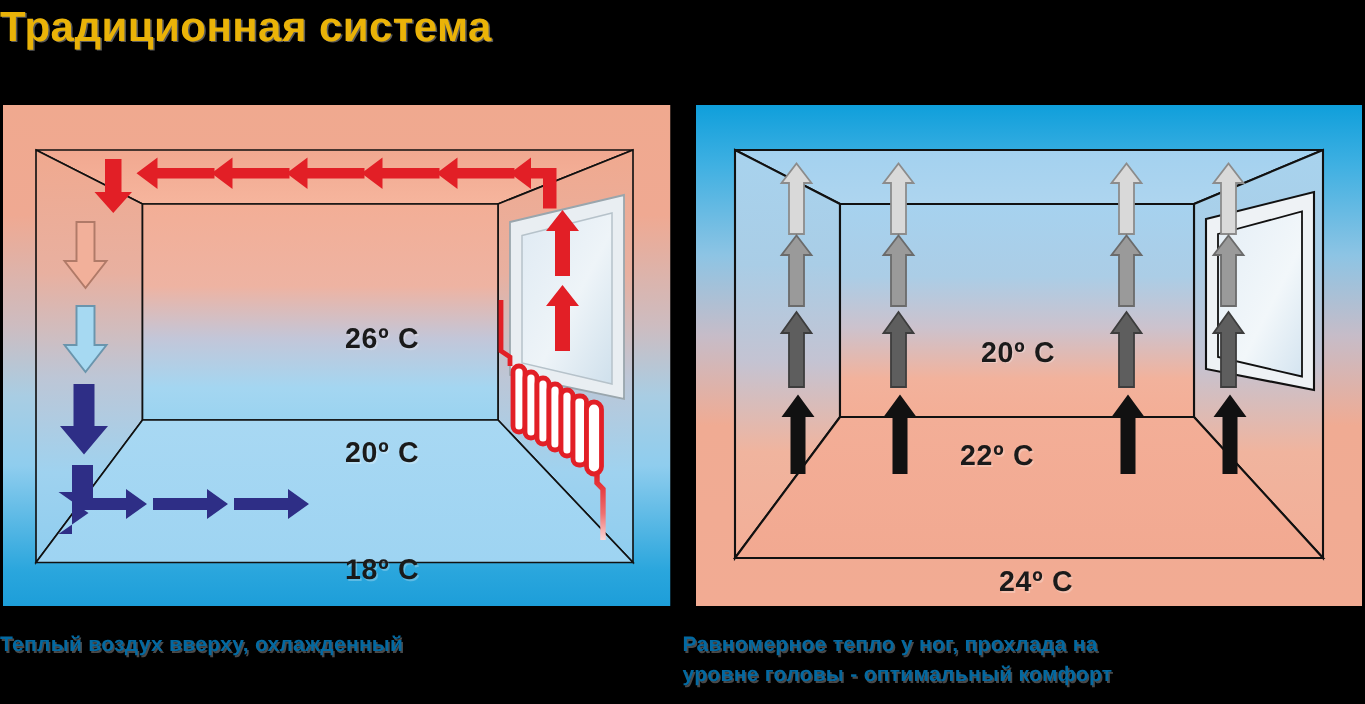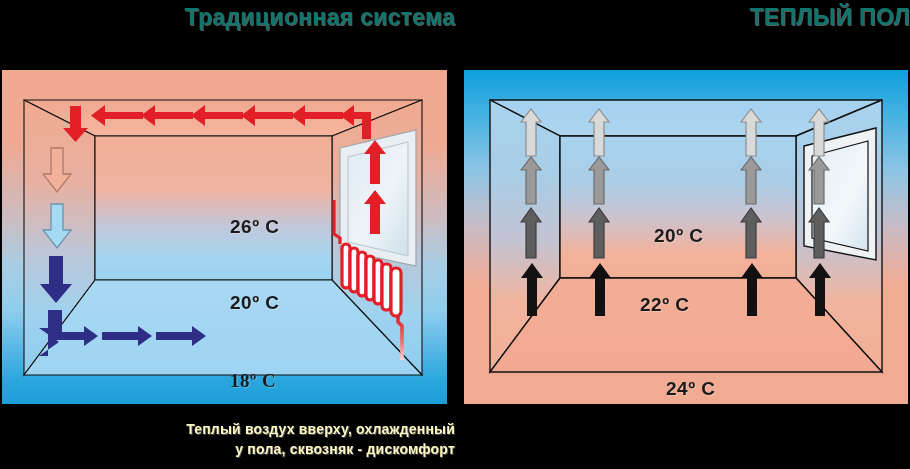--- a/index.html
+++ b/index.html
@@ -2,31 +2,31 @@
 <html><head>
 <meta charset="utf-8">
 <style>
   html,body{margin:0;padding:0;background:#000;}
   body{width:910px;height:469px;overflow:hidden;
        font-family:"Liberation Sans","DejaVu Sans",sans-serif;}
   .stage{position:relative;width:910px;height:469px;background:#000;}
 
   
   .title{
-    position:absolute;text-align:right;color:#0f766e;
-    font-weight:bold;font-size:23px;line-height:27px;
+    position:absolute;text-align:left;color:#eab308;
+    font-weight:bold;font-size:28px;line-height:27px;
     letter-spacing:.3px;
     text-shadow:1px 1px 0 #5a5a5a, -1px -1px 0 #000;
   }
   #title-left{left:0;top:4px;width:455px;}
   #title-right{left:455px;top:4px;width:455px;}
 
   
   .caption{
-    position:absolute;text-align:right;color:#fef9c3;
+    position:absolute;text-align:left;color:#0369a1;
     font-weight:bold;font-size:14px;line-height:20px;letter-spacing:.2px;
     text-shadow:1px 1px 0 #4a4a4a;
   }
   #caption-left{left:0;top:419px;width:455px;}
   #caption-right{left:455px;top:419px;width:455px;}
 
   
   .panel{position:absolute;top:68px;height:338px;overflow:hidden;
          border:2px solid #000;box-sizing:border-box;text-align:center;}
   #panel-left{left:0px;width:449px;
@@ -47,23 +47,20 @@
     text-shadow:1px 1px 0 rgba(255,255,255,.25);
   }
 </style>
 </head>
 <body>
 
 <div class="stage">
 
   <div class="title" id="title-left">
     <div>Традиционная система</div>
-  </div>
-  <div class="title" id="title-right">
-    <div>ТЕПЛЫЙ ПОЛ</div>
   </div>
 
   <div class="panel" id="panel-left">
     <div class="room">
       <svg width="445" height="334" viewBox="0 0 445 334">
         <defs>
           <linearGradient id="lwallL" x1="0" y1="0" x2="0" y2="1">
             <stop offset="0%" stop-color="#f0a98f"></stop>
             <stop offset="30%" stop-color="#e8b0a0"></stop>
             <stop offset="55%" stop-color="#bdc6d6"></stop>
@@ -154,21 +151,21 @@
 
         <g fill="#e21f26">
           <path d="M362,84 l11,-14 l11,14 l-6,0 l0,30 l-10,0 l0,-30 z"></path>
           <path d="M362,134 l11,-14 l11,14 l-6,0 l0,30 l-10,0 l0,-30 z"></path>
         </g>
       </svg>
     </div>
 
     <div class="temp" style="left:228px;top:146px;">26º C</div>
     <div class="temp" style="left:228px;top:222px;">20º C</div>
-    <div class="temp" style="left:228px;top:300px;font-family:Liberation Serif, serif;">18º C</div>
+    <div class="temp" style="left:228px;top:300px;">18º C</div>
   </div>
 
   <div class="panel" id="panel-right">
     <div class="room">
       <svg width="444" height="334" viewBox="0 0 444 334">
         <defs>
           <linearGradient id="rwall" x1="0" y1="0" x2="0" y2="1">
             <stop offset="0%" stop-color="#a8d3ee"></stop>
             <stop offset="28%" stop-color="#a9cde6"></stop>
             <stop offset="52%" stop-color="#c4c3d2"></stop>
@@ -245,16 +242,19 @@
       </svg>
     </div>
 
     <div class="temp" style="left:190px;top:155px;">20º C</div>
     <div class="temp" style="left:176px;top:224px;">22º C</div>
     <div class="temp" style="left:202px;top:308px;">24º C</div>
   </div>
 
   <div class="caption" id="caption-left">
     <div>Теплый воздух вверху, охлажденный</div>
-    <div>у пола, сквозняк - дискомфорт</div>
+  </div>
+  <div class="caption" id="caption-right">
+    <div>Равномерное тепло у ног, прохлада на</div>
+    <div>уровне головы - оптимальный комфорт</div>
   </div>
 
 </div>
 
 </body></html>

